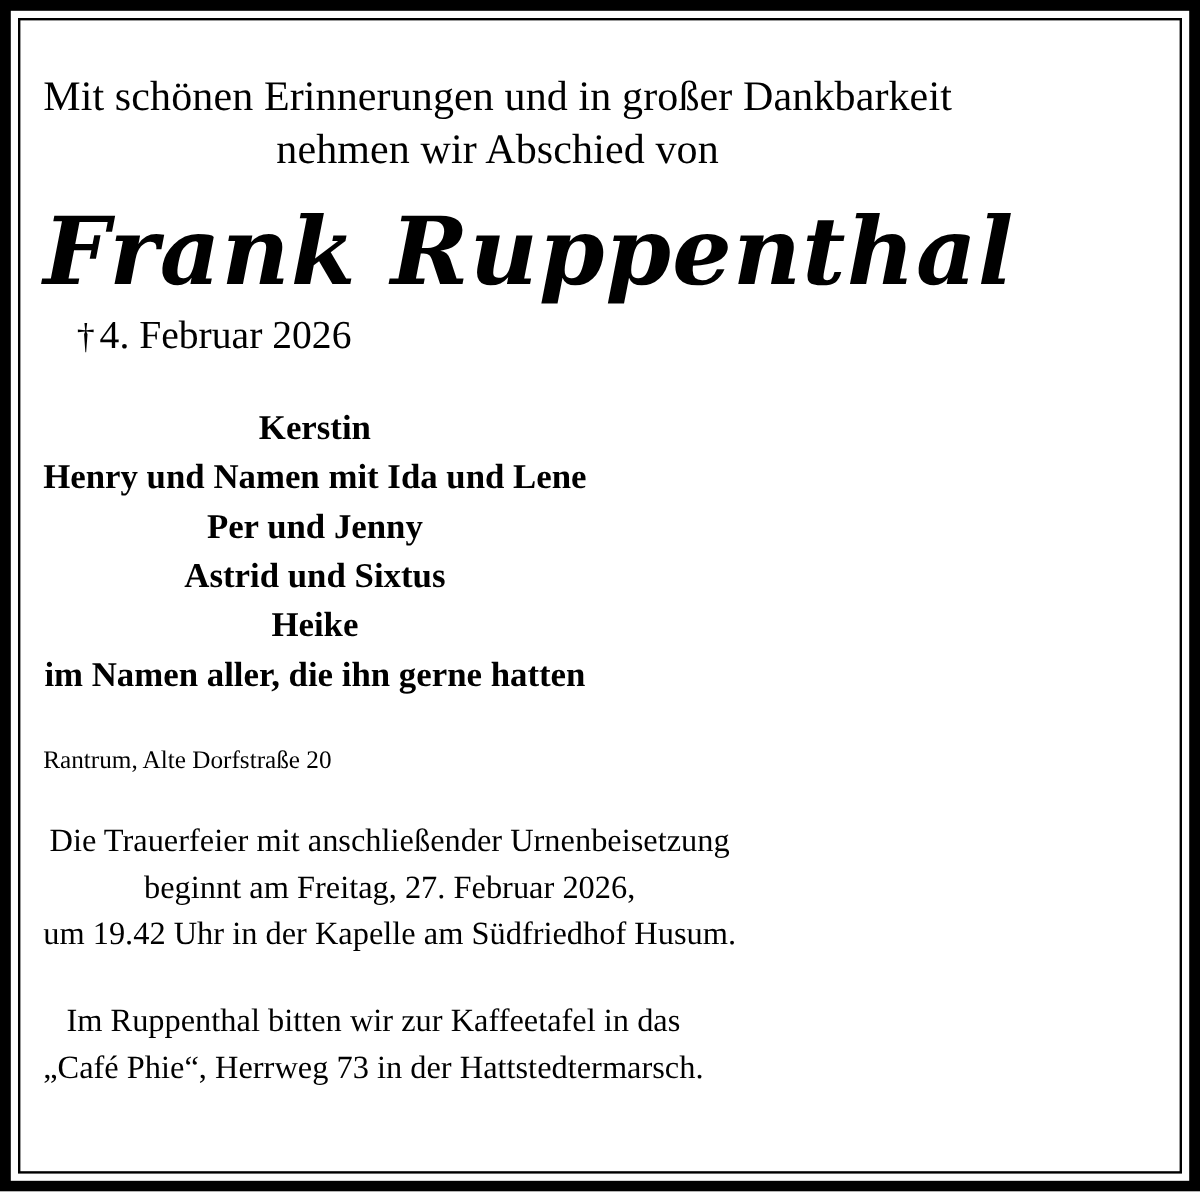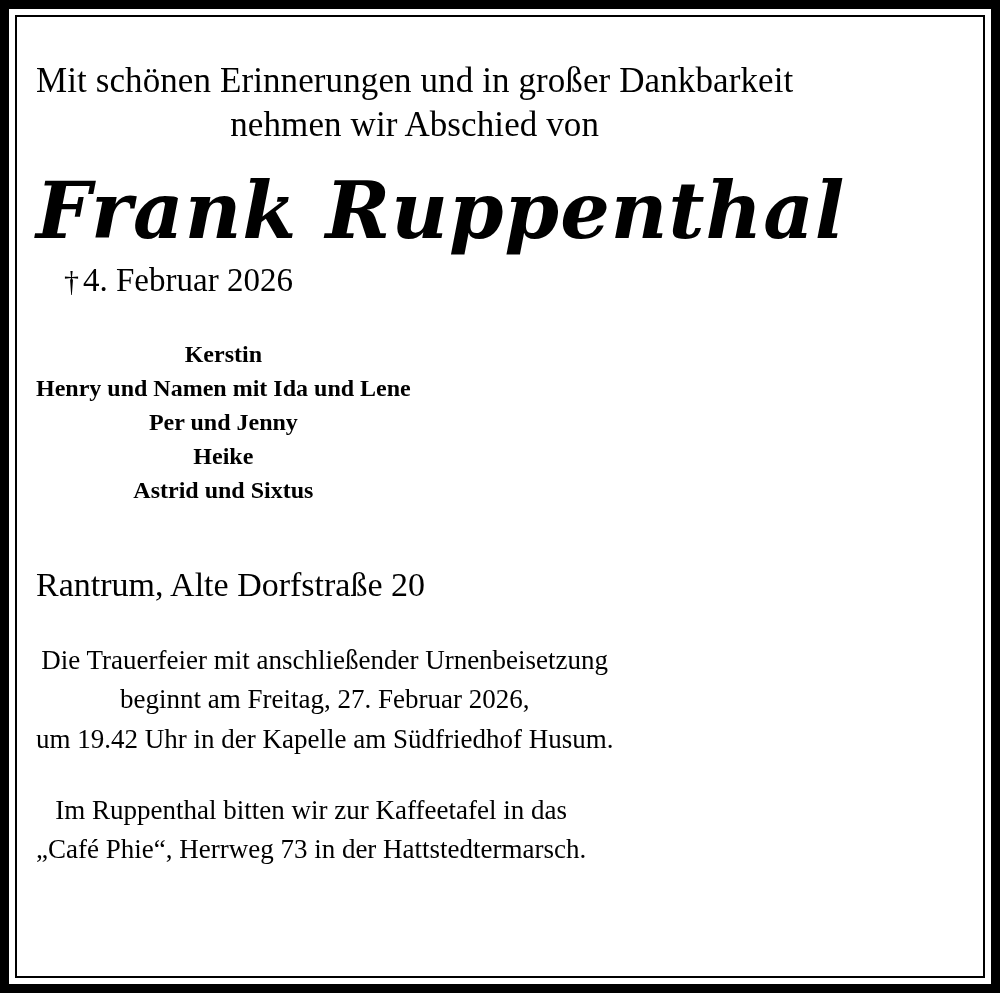--- a/index.html
+++ b/index.html
@@ -62,29 +62,29 @@
     font-size: 33px;
     padding: 0 28px;
     box-sizing: border-box;
     margin-top: 6px;
   }
   .dates .born, .dates .died { white-space: nowrap; }
   .sym { font-size: 30px; padding-right: 4px; }
 
   .family {
     font-weight: 700;
-    font-size: 24px;
+    font-size: 29px;
     line-height: 1.42;
     margin-top: 38px;
   }
   .family div { white-space: nowrap; }
 
   .address {
-    font-size: 34px;
-    margin-top: 56px;
+    font-size: 21px;
+    margin-top: 36px;
     line-height: 1.3;
   }
 
   .ceremony {
     font-size: 27px;
     line-height: 1.45;
     margin-top: 34px;
   }
   .ceremony div { white-space: nowrap; }
 
@@ -111,22 +111,23 @@
     <div class="dates">
       <div class="died">
         <span class="sym">†</span><span>4. Februar 2026</span>
       </div>
     </div>
 
     <div class="family">
       <div>Kerstin</div>
       <div>Henry und Namen mit Ida und Lene</div>
       <div>Per und Jenny</div>
+      <div>Astrid und Sixtus</div>
       <div>Heike</div>
-      <div>Astrid und Sixtus</div>
+      <div>im Namen aller, die ihn gerne hatten</div>
     </div>
 
     <div class="address">Rantrum, Alte Dorfstraße 20</div>
 
     <div class="ceremony">
       <div>Die Trauerfeier mit anschließender Urnenbeisetzung</div>
       <div>beginnt am Freitag, 27. Februar 2026,</div>
       <div>um 19.42 Uhr in der Kapelle am Südfriedhof Husum.</div>
     </div>
 

